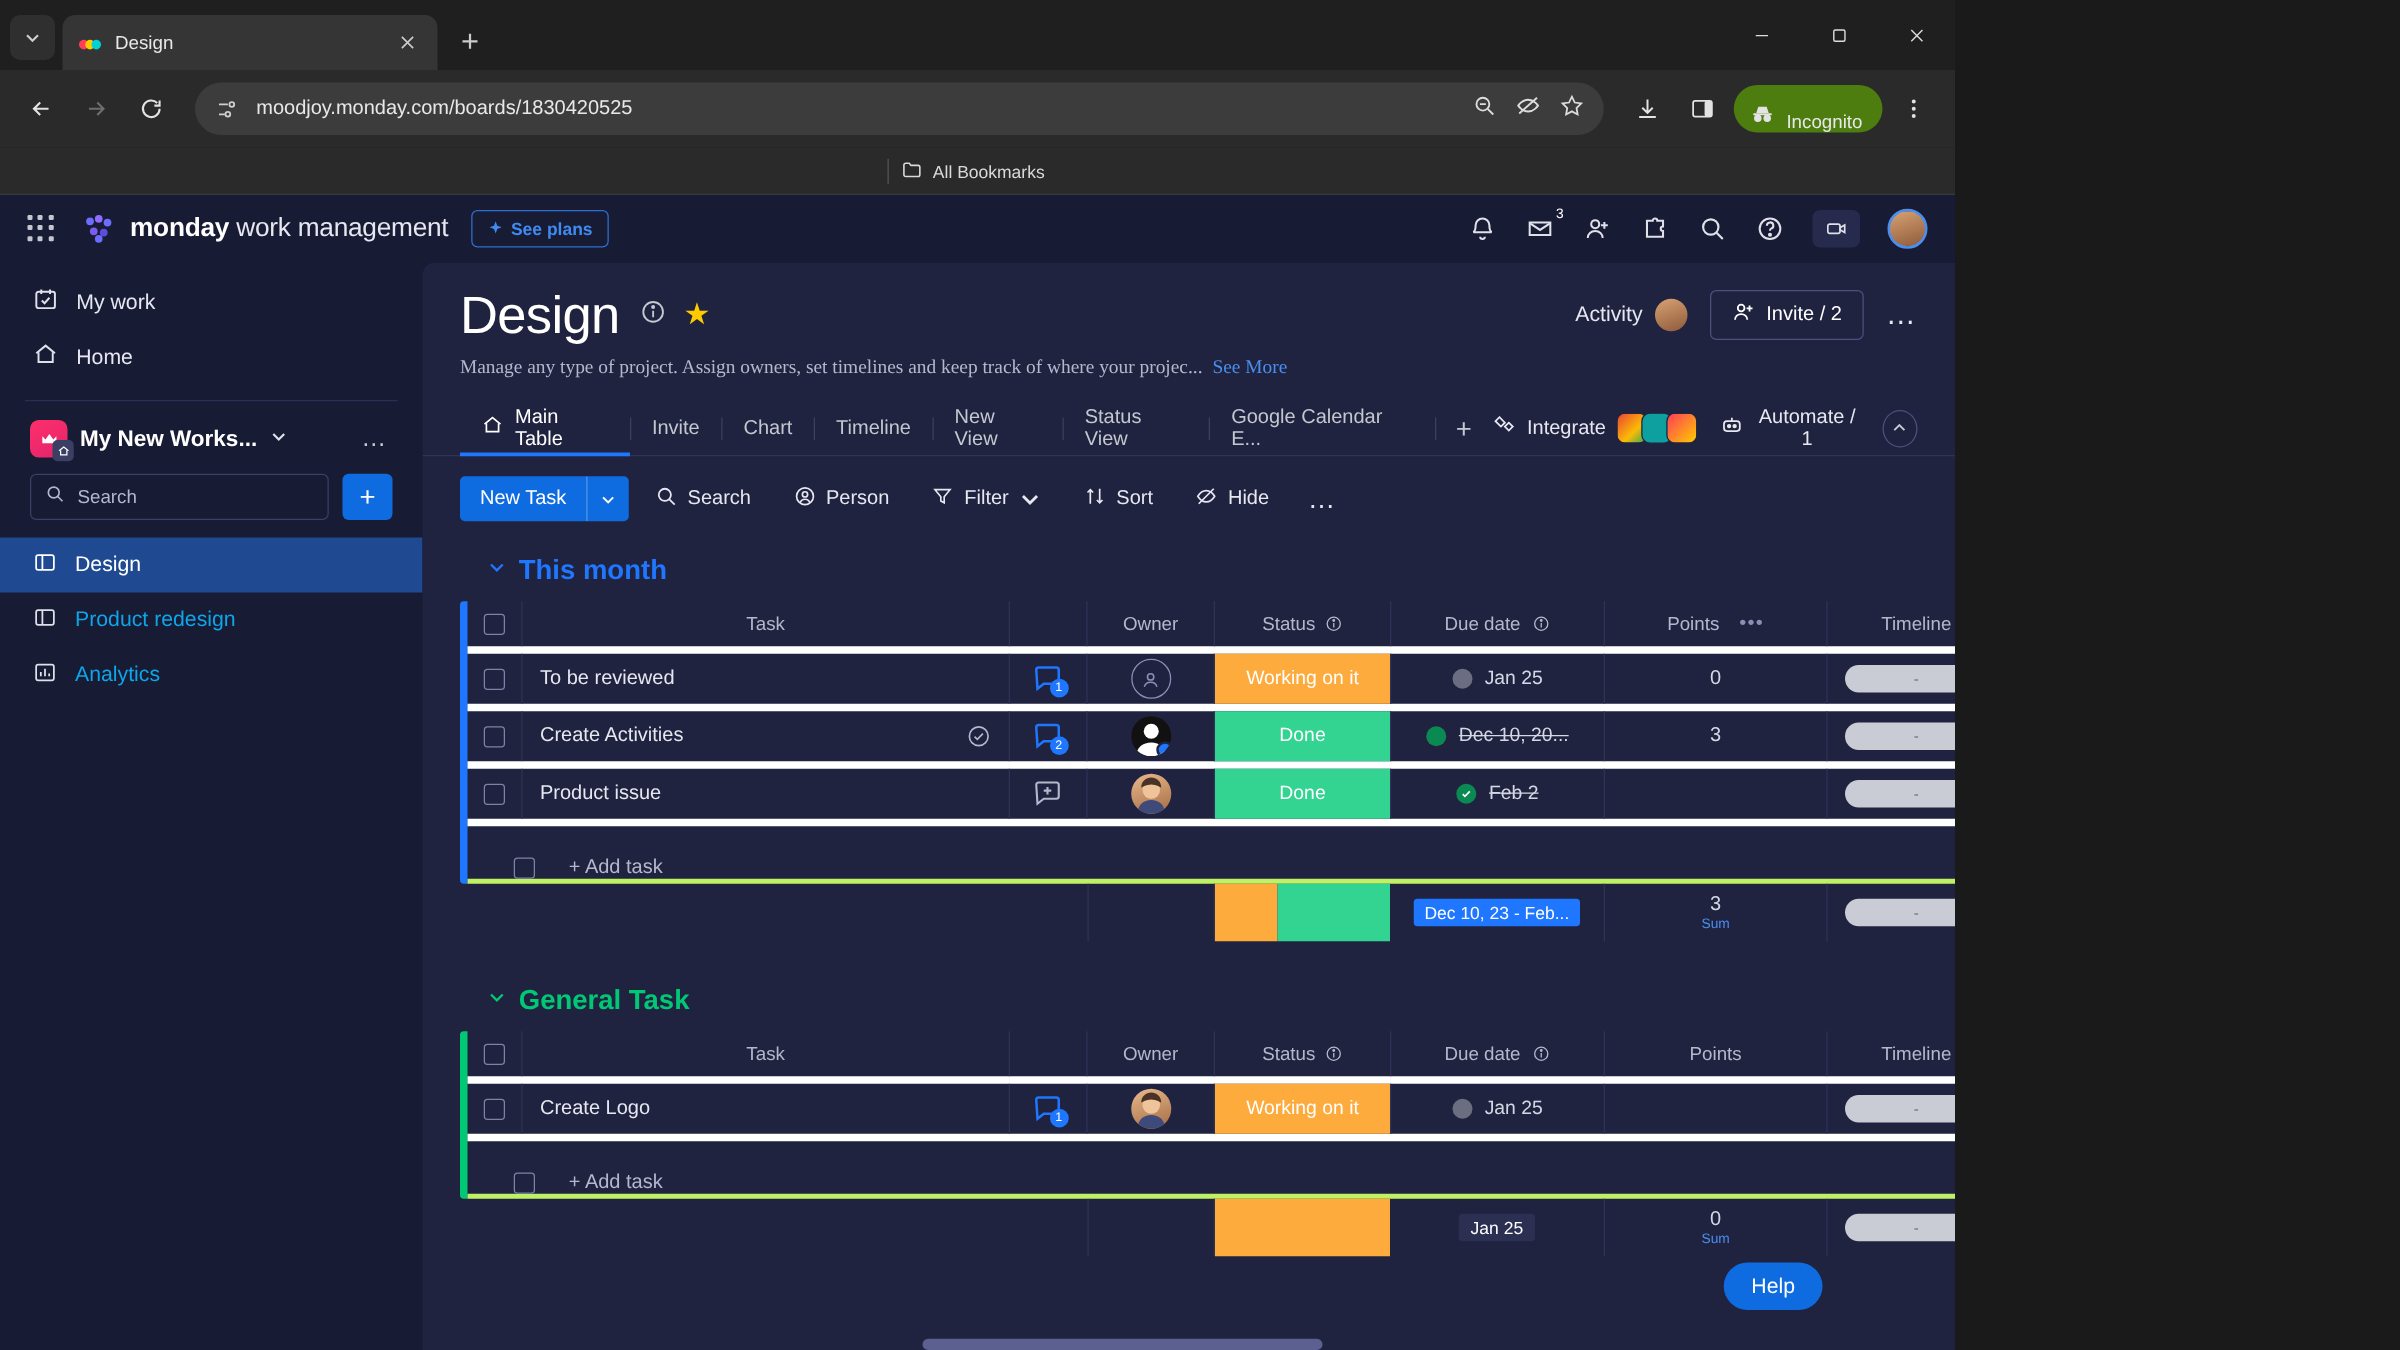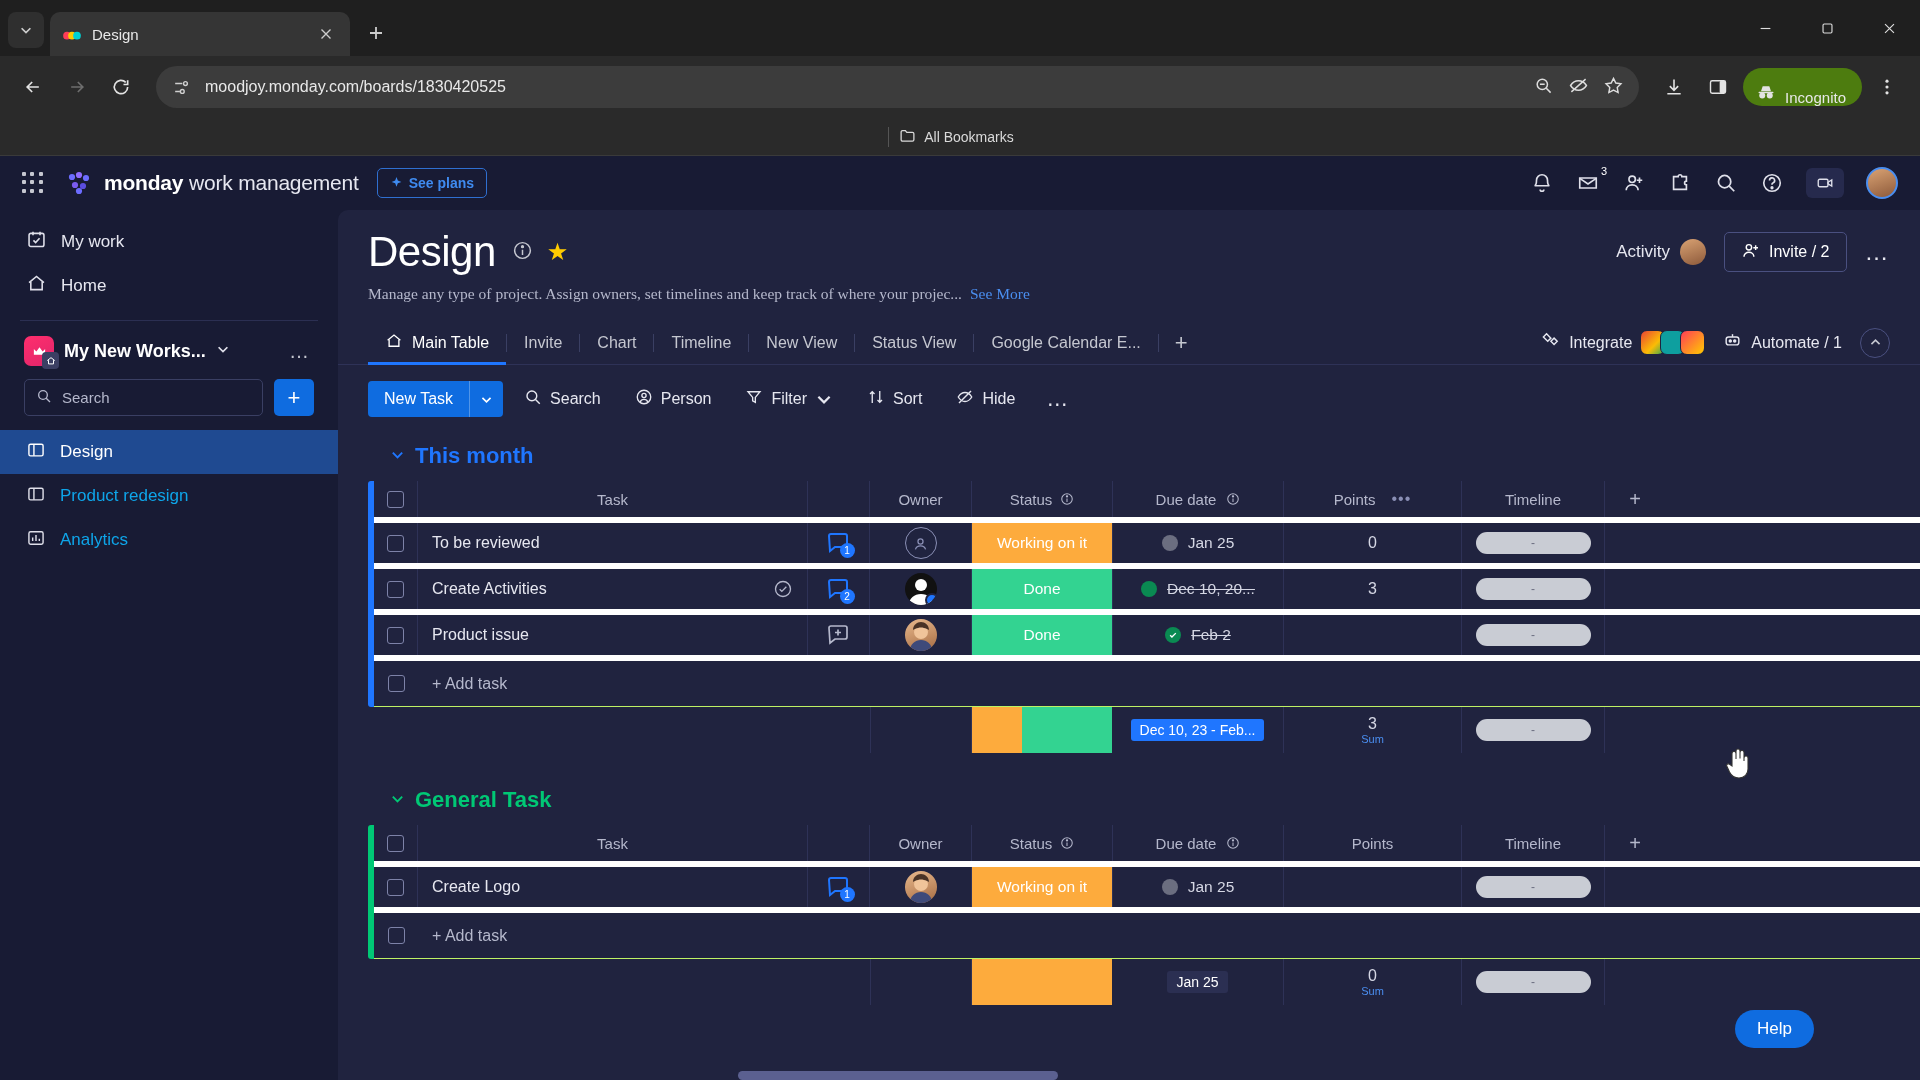--- a/index.html
+++ b/index.html
@@ -4,21 +4,21 @@
 <style>
   * { box-sizing: border-box; margin: 0; padding: 0; }
   html, body {
     width: 1920px; height: 1080px;
     background: #1a1a1a;
     font-family: "Liberation Sans", sans-serif;
     overflow: hidden;
   }
 
   
-  .browser { width: 1920px; height: 1080px; display: flex; flex-direction: column; }
+  .browser { width: 1564px; height: 1080px; display: flex; flex-direction: column; }
 
   .tabstrip {
     height: 56px; background: #1f1f1f; display: flex; align-items: flex-end;
     padding-left: 8px; flex: none; position: relative;
   }
   .tab-list-btn {
     width: 36px; height: 36px; border-radius: 8px; background: #2f2f2f;
     display: flex; align-items: center; justify-content: center;
     margin-bottom: 8px; margin-right: 6px; flex: none;
   }
@@ -187,21 +187,21 @@
     display: flex; align-items: center; gap: 9px; padding: 0 17px; height: 100%;
     color: #c5c7d0; font-size: 16px; position: relative;
   }
   .vtab.active { color: #fff; }
   .vtab.active:after {
     content:''; position: absolute; left: 0; right: 0; bottom: -1px; height: 3px; background: #1f76ff;
   }
   .vtab svg { width: 18px; height: 18px; }
   .vtab-sep { width: 1px; height: 18px; background: #3a3f63; }
   .vtab-plus { padding: 0 16px; color: #c5c7d0; font-size: 22px; line-height: 1; }
-  .tabsrow-right { margin-left: auto; display: flex; align-items: center; gap: 18px; }
+  .tabsrow-right { margin-left: auto; display: flex; align-items: center; gap: 18px; text-align: center; }
   .integrate, .automate { display: flex; align-items: center; gap: 9px; color: #e6e7f0; font-size: 16px; }
   .integrate svg, .automate svg { width: 19px; height: 19px; }
   .int-avs { display: flex; margin-left: 4px; }
   .int-av { width: 25px; height: 25px; border-radius: 7px; margin-left: -5px; border: 1.5px solid #20233f; }
   .collapse-btn {
     width: 30px; height: 30px; border-radius: 50%; border: 1px solid #4a5080;
     display: flex; align-items: center; justify-content: center;
   }
   .collapse-btn svg { width: 13px; height: 13px; }
 
@@ -253,21 +253,21 @@
     color: #fff; font-size: 15.5px;
   }
   .status-working { background: #fdab3d; }
   .status-done { background: #33d391; }
   .date-txt { color: #d5d7e4; font-size: 15.5px; }
   .date-txt.strike { text-decoration: line-through; }
   .date-dot { width: 16px; height: 16px; border-radius: 50%; flex:none; display:flex;align-items:center;justify-content:center;}
   .pts { color: #d5d7e4; font-size: 16px; }
   .tl-pill { width: 115px; height: 22px; background: #c9ccd4; border-radius: 11px; display:flex; align-items:center; justify-content:center; color:#6b6e80; font-size:12px; }
 
-  .addtask { height: 46px; display: flex; align-items: center; border-bottom: 1px solid #bef264; }
+  .addtask { height: 46px; display: flex; align-items: flex-end; border-bottom: 4px solid #bef264; padding-left: 23px; }
   .addtask .lbl { color: #b5b8cc; font-size: 16px; padding-left: 14px; }
 
   
   .sumrow { display: flex; align-items: stretch; height: 46px; margin-left: 6px; }
   .sum-spacer { width: 496px; flex: none; }
   .sum-owner { width: 102px; flex: none; border-right: 1px solid #2e3257; border-left:1px solid #2e3257;}
   .sum-status { width: 140px; flex: none; display: flex; }
   .sum-date { width: 172px; flex: none; display: flex; align-items: center; justify-content: center; border-right: 1px solid #2e3257;}
   .sum-date .chip { background: #1f76ff; color: #fff; font-size: 14px; padding: 3px 9px; border-radius: 3px; white-space: nowrap; }
   .sum-points { width: 178px; flex: none; display: flex; flex-direction: column; align-items: center; justify-content: center; border-right: 1px solid #2e3257;}

